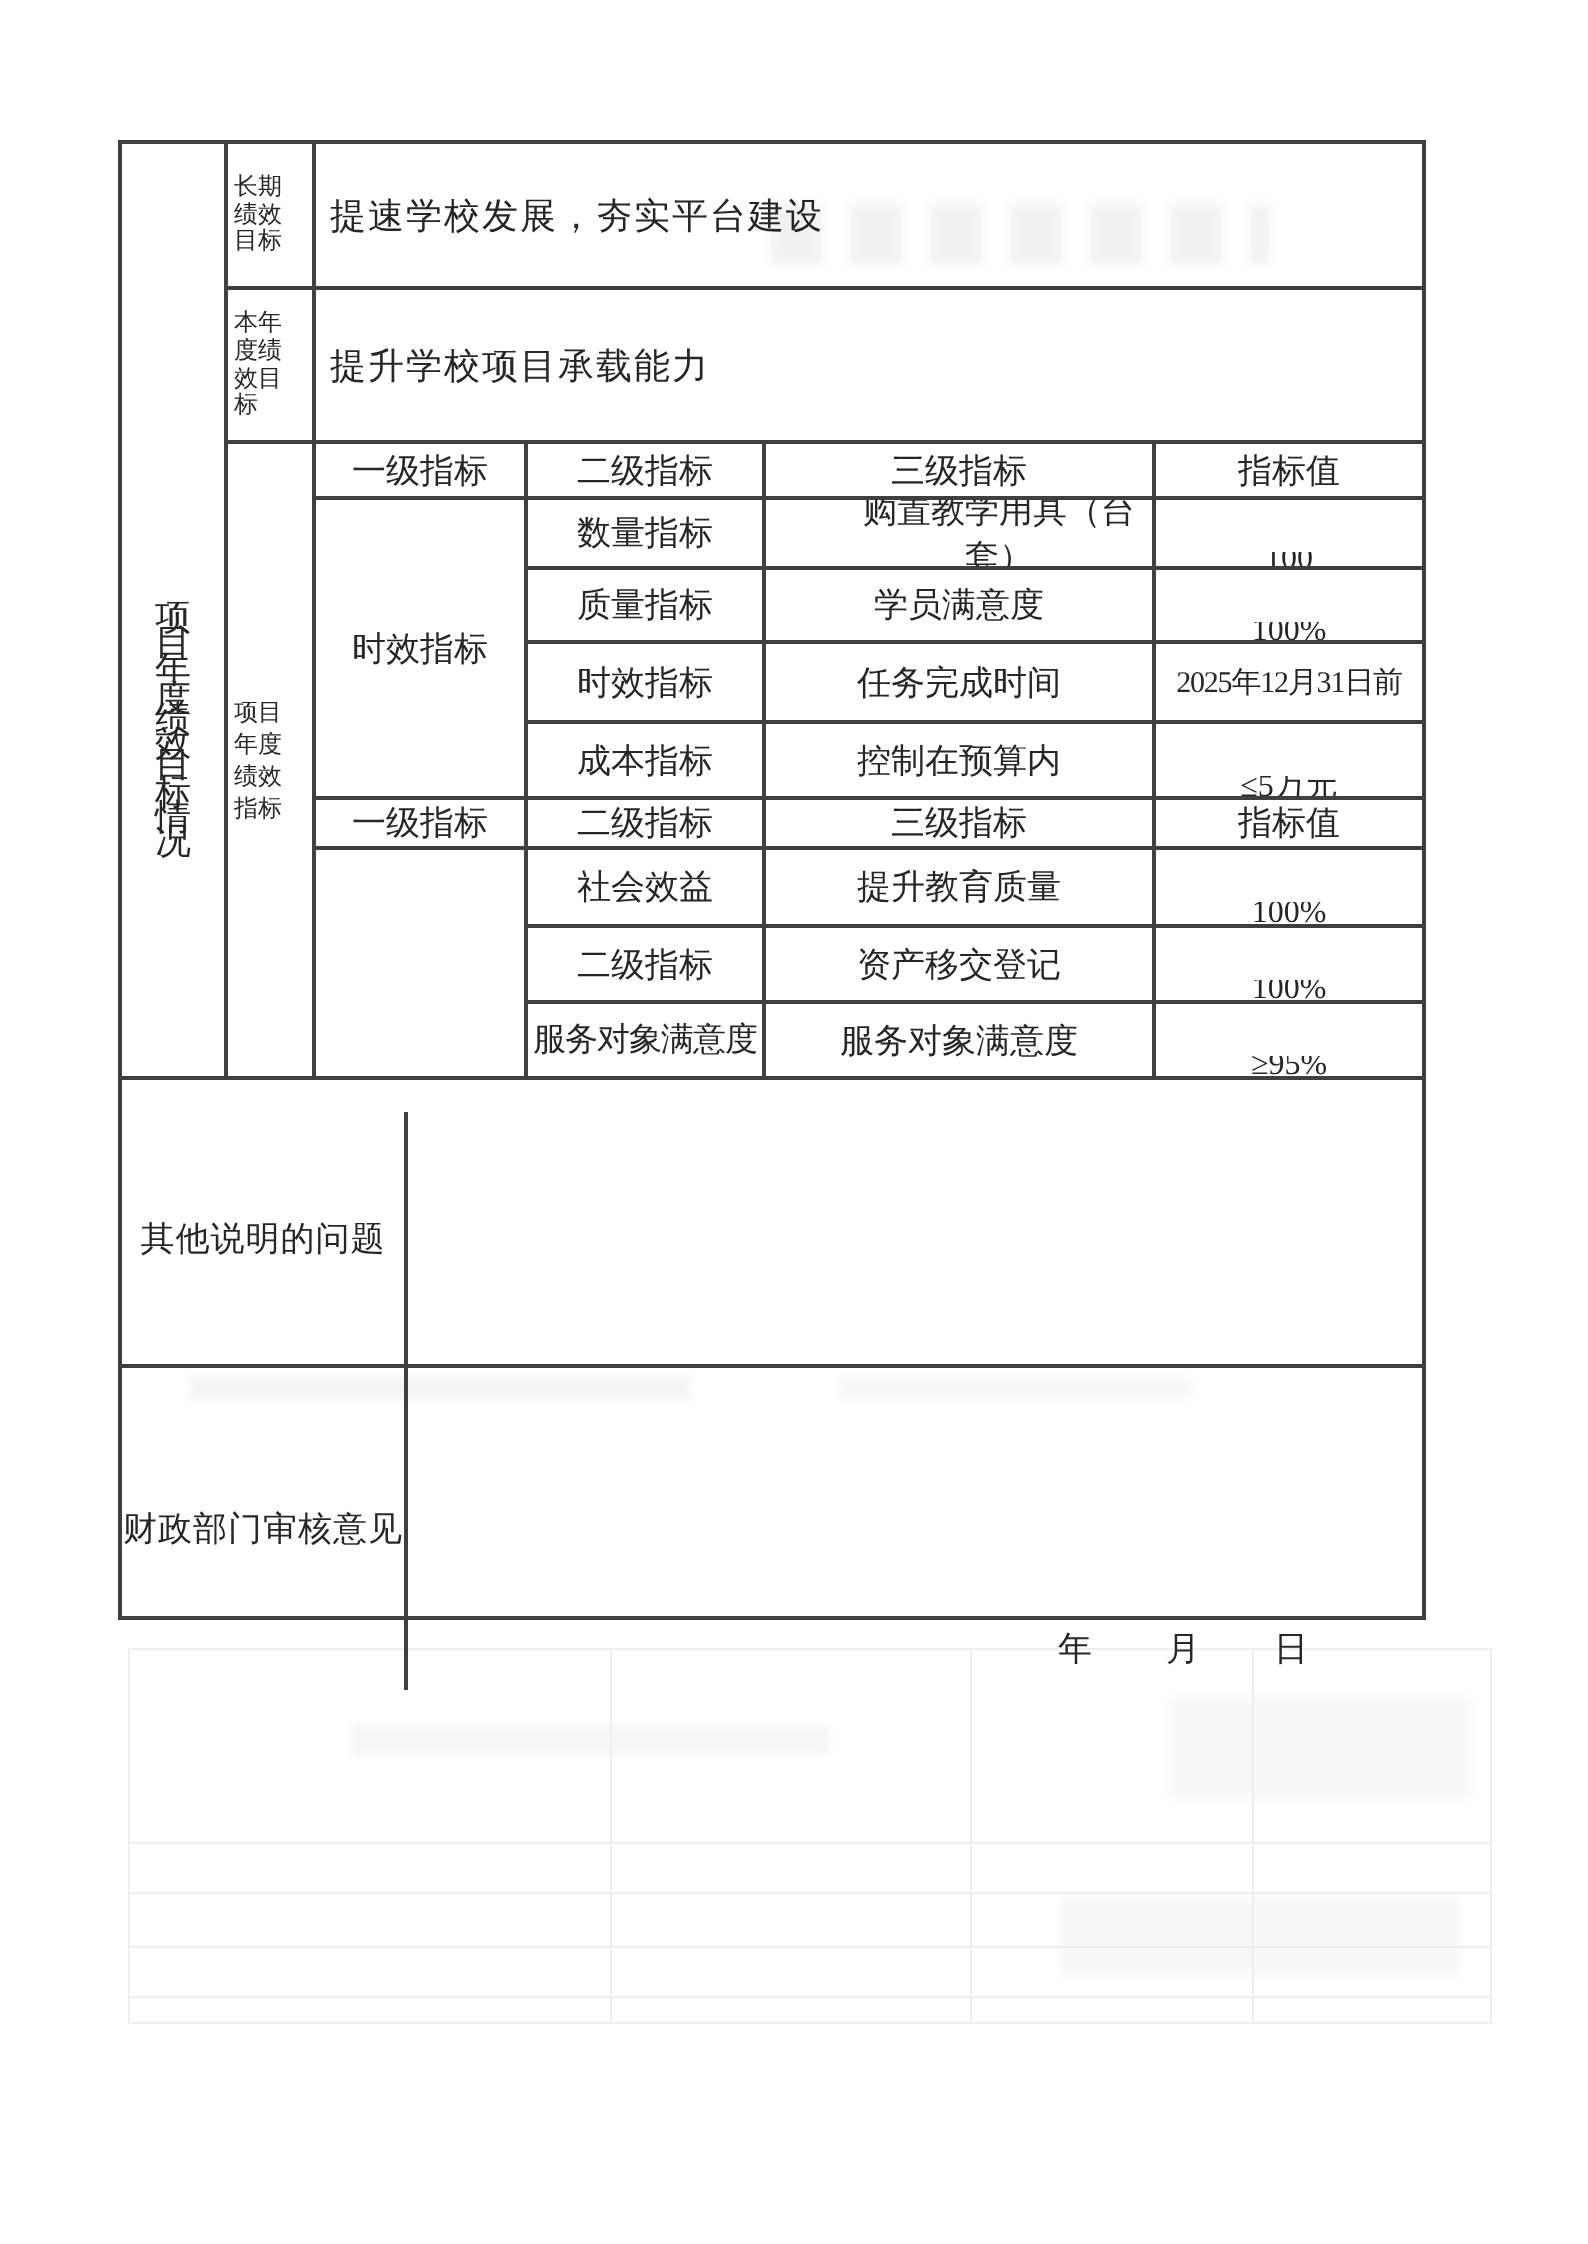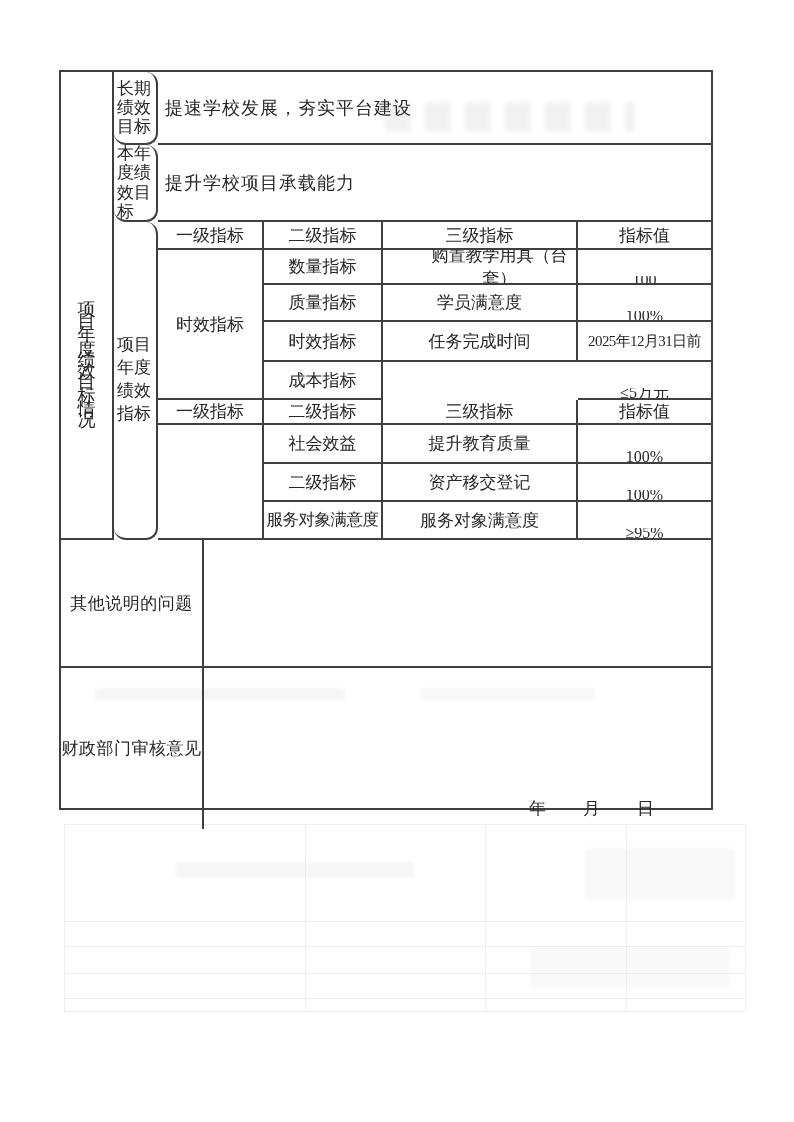--- a/index.html
+++ b/index.html
@@ -72,35 +72,34 @@
   .h2a{grid-area:8/3/9/4;} .h2b{grid-area:8/4/9/5;} .h2c{grid-area:8/5/9/6;} .h2d{grid-area:8/6/9/7;}
   .cE {grid-area:9/3/12/4;}
   .e1b{grid-area:9/4/10/5;}  .e1c{grid-area:9/5/10/6;}  .e1d{grid-area:9/6/10/7;}
   .e2b{grid-area:10/4/11/5;} .e2c{grid-area:10/5/11/6;} .e2d{grid-area:10/6/11/7;}
   .e3b{grid-area:11/4/12/5;} .e3c{grid-area:11/5/12/6;} .e3d{grid-area:11/6/12/7;}
 
   .wrap{
     white-space:pre-line;
     justify-content:flex-start;text-align:left;
     padding-left:3px;line-height:1.13;
-    font-size:17px;
-    border-radius:12px;
+    font-size:12px;
   }
   .cB3{line-height:1.35;}
   .content{
     justify-content:flex-start;text-align:left;
     padding-left:7px;font-size:18px;letter-spacing:1px;
   }
   .tight{letter-spacing:-0.5px;font-size:16.5px;}
   .val-sm{font-size:15px;letter-spacing:-0.6px;}
   .num{font-size:16px;margin-top:26px;}
 
   
   .brow{display:flex;width:100%;}
-  .row12{height:128px;}
+  .row12{height:128px;margin-top:16px;}
   .row13{height:161px;}
   .brow .lab{
     width:143px;flex:0 0 143px;
     border-right:2px solid var(--bd);
     display:flex;align-items:center;justify-content:center;
     text-align:center;font-size:17px;letter-spacing:0.5px;
   }
   .brow .fill{flex:1;position:relative;}
   .row12 .lab,.row12 .fill{border-bottom:2px solid var(--bd);}
   .dateline{
@@ -161,20 +160,21 @@
 
     <div class="cell o2b">质量指标</div>
     <div class="cell o2c">学员满意度</div>
     <div class="cell o2d lastcol num">100%</div>
 
     <div class="cell o3b">时效指标</div>
     <div class="cell o3c">任务完成时间</div>
     <div class="cell o3d lastcol val-sm">2025年12月31日前</div>
 
     <div class="cell o4b">成本指标</div>
+    <div class="cell o4c">控制在预算内</div>
     <div class="cell o4d lastcol num">≤5万元</div>
 
     <div class="cell h2a">一级指标</div>
     <div class="cell h2b">二级指标</div>
     <div class="cell h2c">三级指标</div>
     <div class="cell h2d lastcol">指标值</div>
 
     <div class="cell cE"></div>
 
     <div class="cell e1b">社会效益</div>

